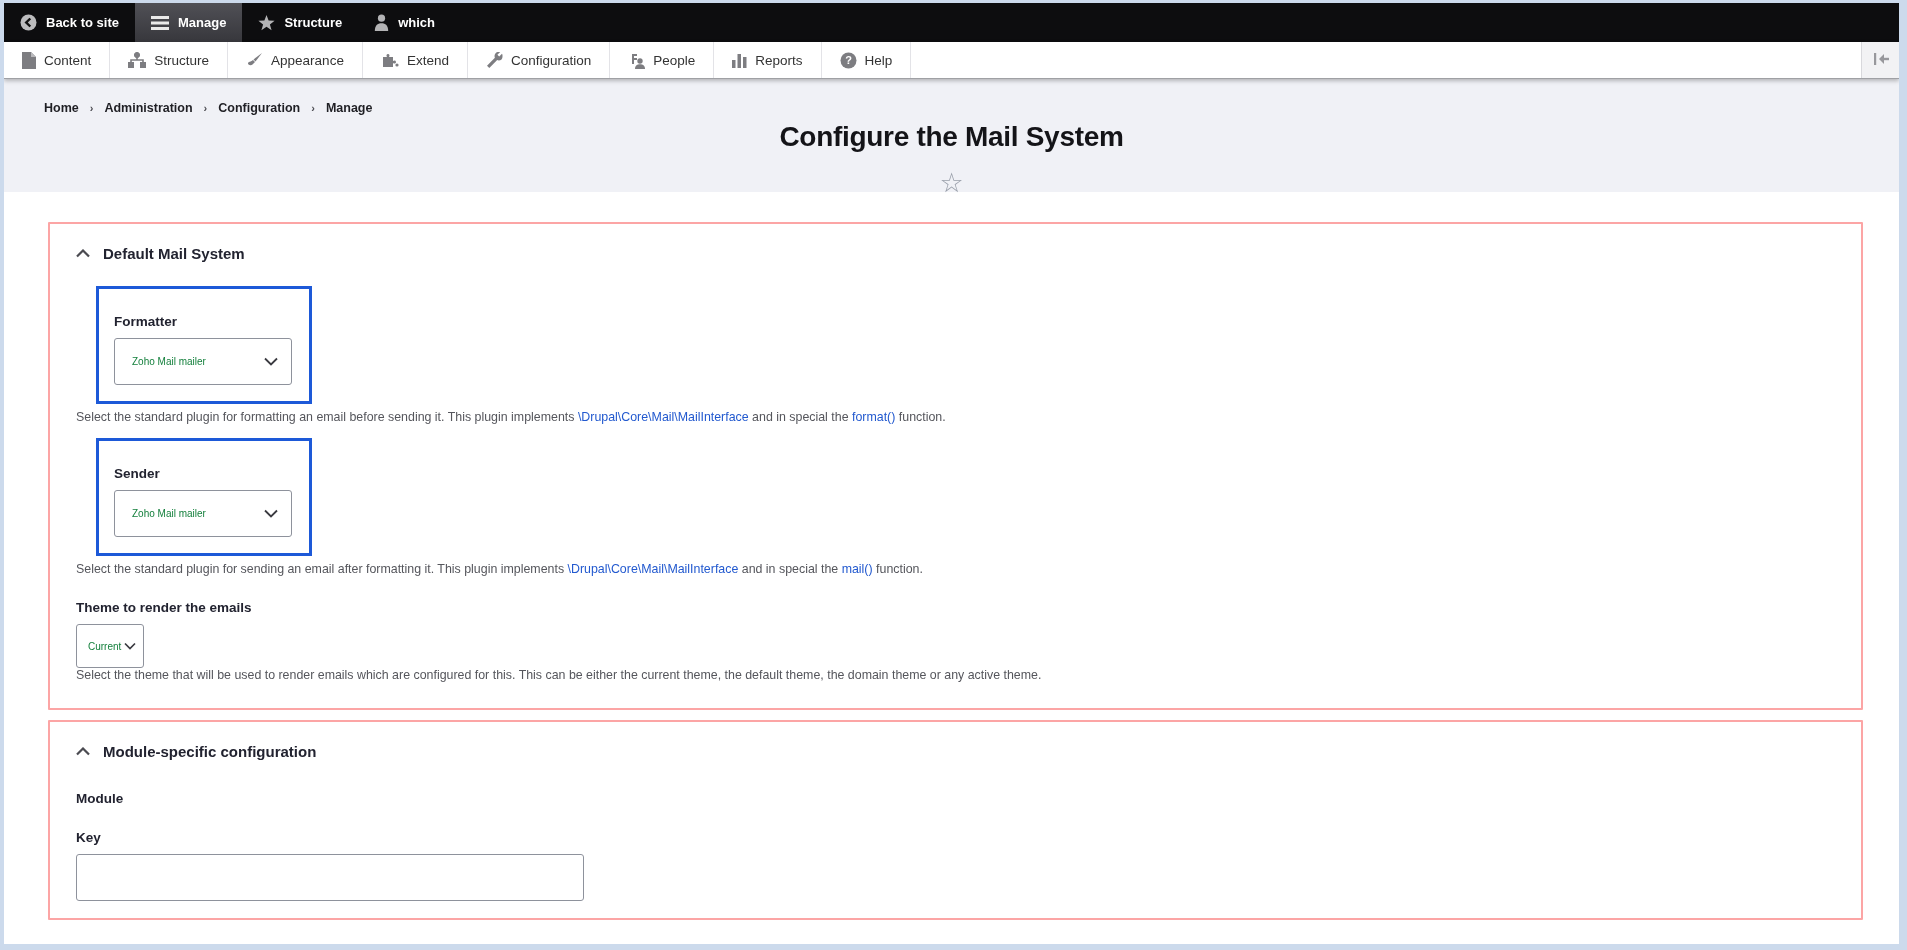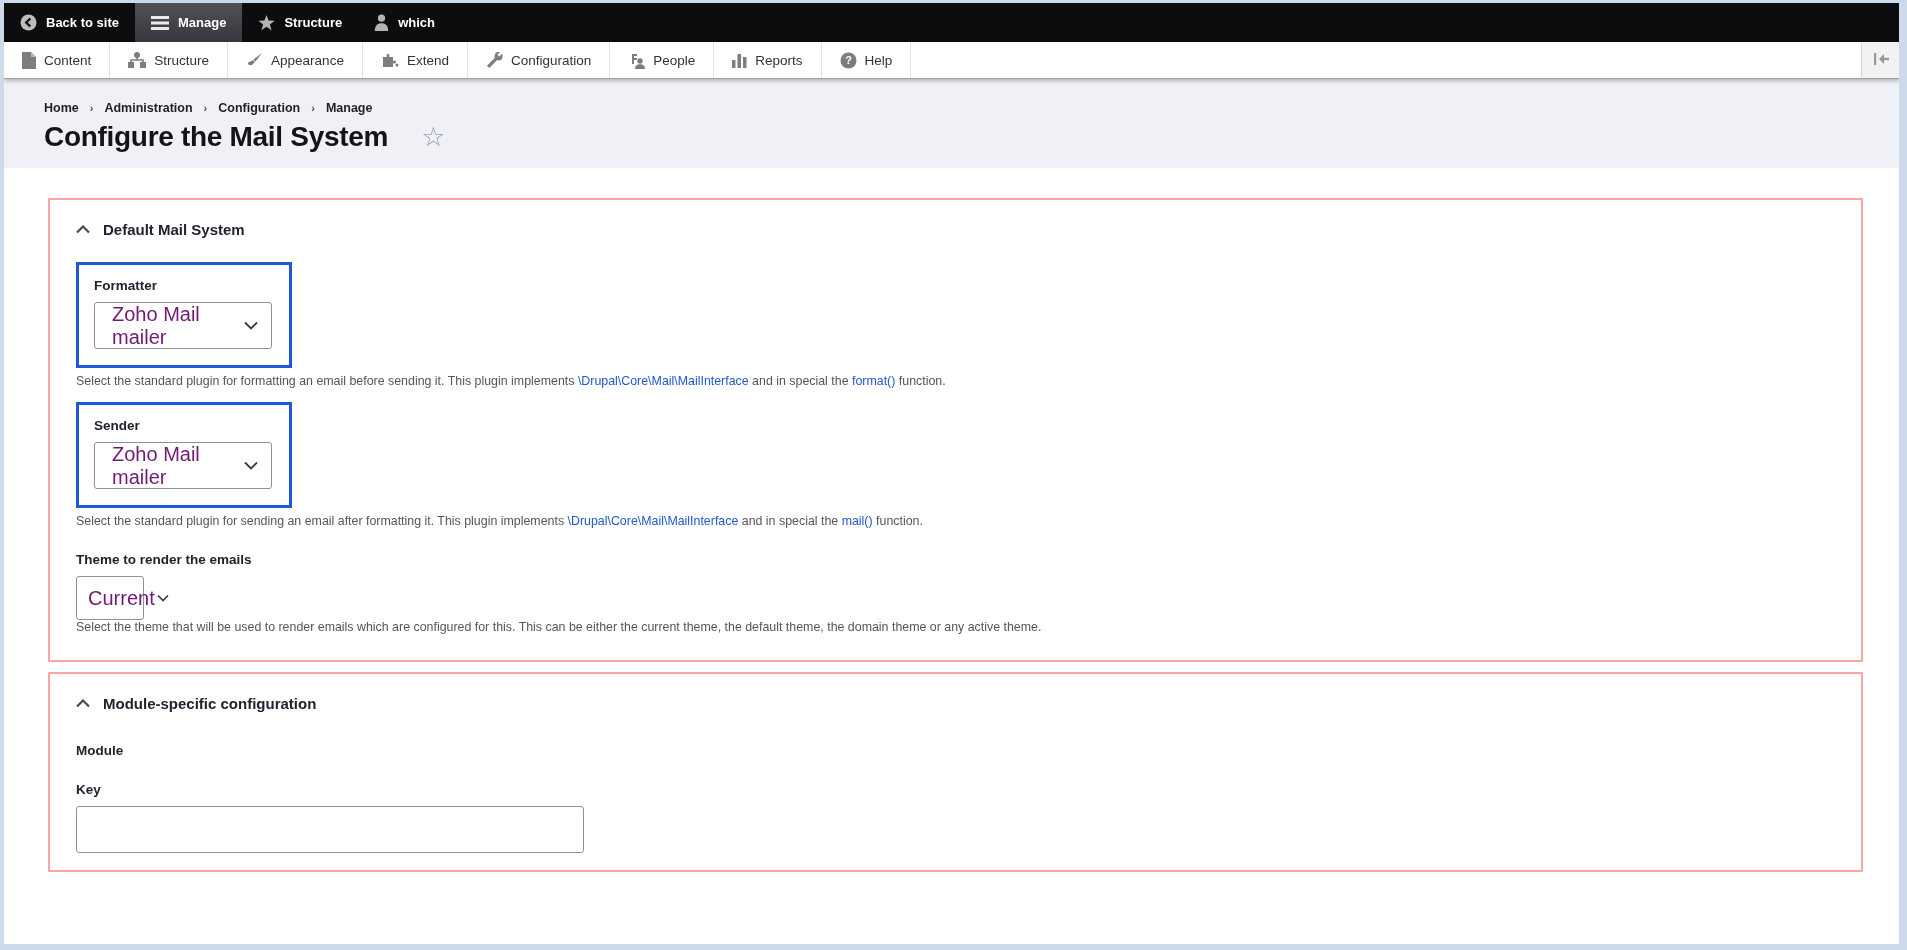--- a/index.html
+++ b/index.html
@@ -24,45 +24,45 @@
           border-bottom:1px solid #9fa0a4; box-shadow:0 2px 4px rgba(0,0,0,.25);
           position:relative; z-index:2; }
   .tray-item { display:flex; align-items:center; gap:8px; padding:0 18px;
                font-size:13.5px; color:#333; border-right:1px solid #e3e3e7; cursor:pointer; }
   .tray-item svg { display:block; }
   .tray-spacer { flex:1; }
   .tray-collapse { width:38px; background:#f2f2f4; border-left:1px solid #d8d8dc;
                    display:flex; align-items:center; justify-content:center; cursor:pointer; }
 
   
-  .banner { background:#f0f1f6; height:89px; padding:22px 40px 0 40px; }
+  .banner { background:#f0f1f6; height:113px; padding:22px 40px 0 40px; }
   .breadcrumb { display:flex; align-items:center; gap:11px; font-size:12.5px;
                 font-weight:bold; color:#1f1f24; }
   .crumb { cursor:pointer; }
   .crumb-sep { color:#4c4c52; font-size:11px; }
-  .title-row { display:flex; align-items:center; gap:33px; margin-top:6px; }
+  .title-row { display:flex; align-items:center; gap:17px; margin-top:6px;flex-direction:column; }
   .page-title { font-size:28px; font-weight:bold; color:#141418; letter-spacing:-0.3px; }
   .fav-star { font-size:27px; color:#9aa0ab; line-height:1; cursor:pointer; }
 
   
   .main { background:#fff; padding:30px 36px 6px 44px; }
   .card { border:2px solid #fca5a5; border-radius:1px; background:#fff;
           padding:21px 26px 26px 26px; }
   .card + .card { margin-top:10px; }
   .legend { display:flex; align-items:center; gap:13px; font-size:15px; font-weight:bold;
             color:#222330; cursor:pointer; }
   .legend svg { display:block; }
 
   .highlight { border:3px solid #1d59d8; width:fit-content;
-               padding:13px 17px 16px 15px; margin-top:24px; }
+               padding:25px 17px 16px 15px; margin-top:24px;margin-left:20px; }
   .form-label { display:block; font-size:13.5px; font-weight:bold; color:#222330;
                 margin-bottom:9px; }
   .select { display:inline-flex; align-items:center; justify-content:space-between; gap:10px;
             height:47px; border:1px solid #8e929c; border-radius:3px; background:#fff;
-            padding:0 13px 0 17px; font-size:20px; color:#701a75; cursor:pointer; }
+            padding:0 13px 0 17px; font-size:10px; color:#15803d; cursor:pointer; }
   .select svg { display:block; flex:none; }
   .w-formatter { width:178px; }
   .w-theme { width:68px; height:44px; padding:0 7px 0 11px; gap:2px; }
   .w-module { width:167px; }
   .field { margin-top:24px; }
   .desc { font-size:12.4px; color:#55565c; max-width:1400px; }
   .desc.tight { margin-top:6px; }
   .desc a { color:#2259cf; cursor:pointer; }
   .text-input { width:508px; height:47px; border:1px solid #8e929c; border-radius:3px;
                 padding:0 12px; font-size:14px; font-family:"Liberation Sans", sans-serif;

